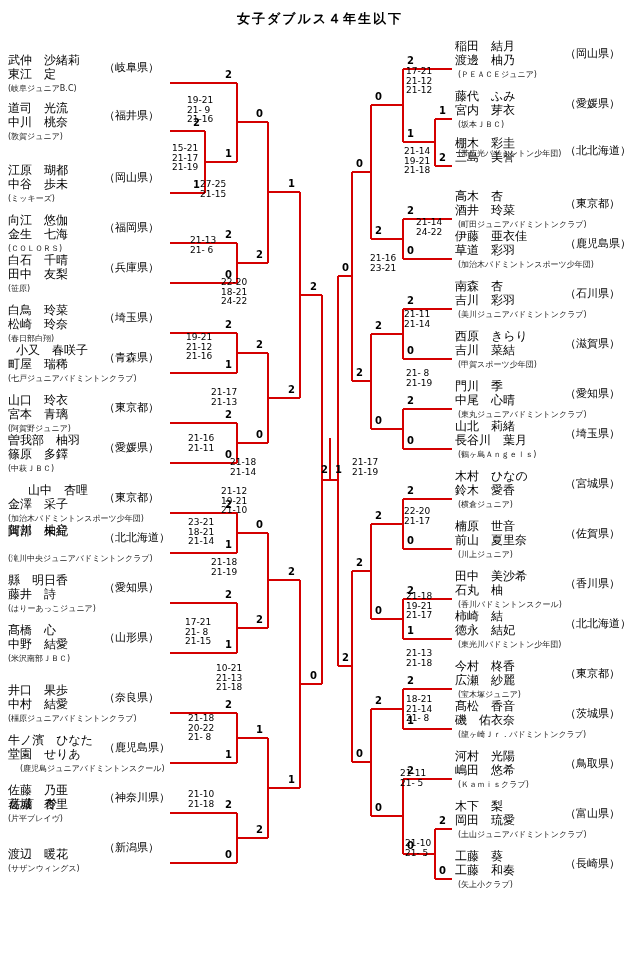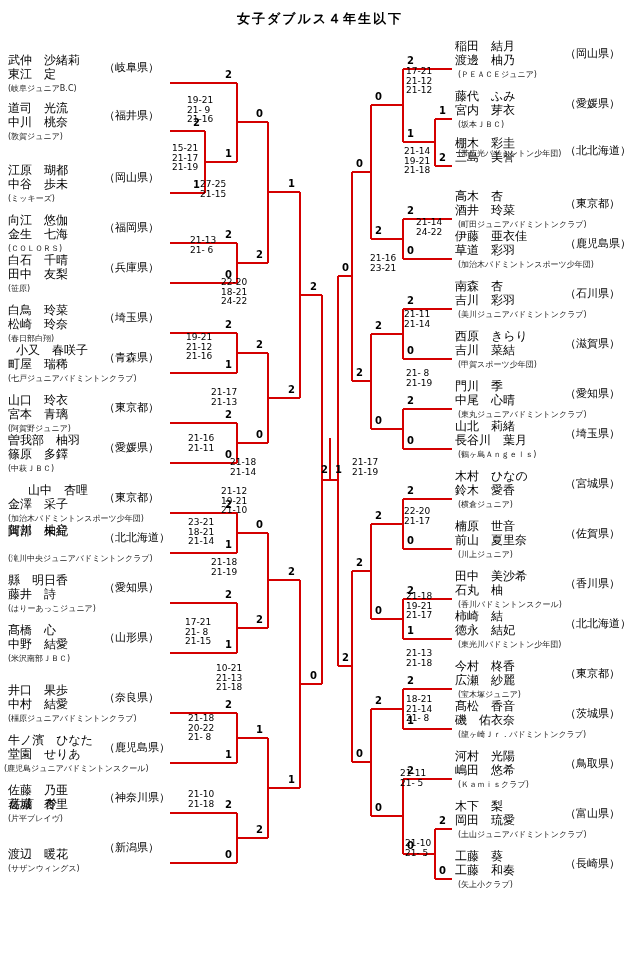--- a/index.html
+++ b/index.html
@@ -176,21 +176,21 @@
       <div class="nm" style="left: 8px; top: 638px;">中野　結愛</div>
       <div class="pf" style="left: 104px; top: 632px;">（山形県）</div>
       <div class="cl" style="left: 8px; top: 654px;">(米沢南部ＪＢＣ)</div>
       <div class="nm" style="left: 8px; top: 684px;">井口　果歩</div>
       <div class="nm" style="left: 8px; top: 698px;">中村　結愛</div>
       <div class="pf" style="left: 104px; top: 692px;">（奈良県）</div>
       <div class="cl" style="left: 8px; top: 714px;">(橿原ジュニアバドミントンクラブ)</div>
       <div class="nm" style="left: 8px; top: 734px;">牛ノ濱　ひなた</div>
       <div class="nm" style="left: 8px; top: 748px;">堂園　せりあ</div>
       <div class="pf" style="left: 104px; top: 742px;">（鹿児島県）</div>
-      <div class="cl" style="left: 4px; top: 764px;">(鹿児島ジュニアバドミントンスクール)</div>
+      <div class="cl" style="left: 20px; top: 764px;">(鹿児島ジュニアバドミントンスクール)</div>
       <div class="nm" style="left: 8px; top: 784px;">佐藤　乃亜</div>
       <div class="nm" style="left: 8px; top: 798px;">葛城　杏里</div>
       <div class="pf" style="left: 104px; top: 792px;">（神奈川県）</div>
       <div class="cl" style="left: 8px; top: 814px;">(片平ブレイヴ)</div>
       <div class="nm" style="left: 8px; top: 798px; font-style: italic;">佐藤　玲</div>
       <div class="nm" style="left: 8px; top: 848px;">渡辺　暖花</div>
       <div class="pf" style="left: 104px; top: 842px;">（新潟県）</div>
       <div class="cl" style="left: 8px; top: 864px;">(サザンウィングス)</div>
       <div class="nm" style="left: 455px; top: 40px;">稲田　結月</div>
       <div class="nm" style="left: 455px; top: 54px;">渡邊　柚乃</div>

